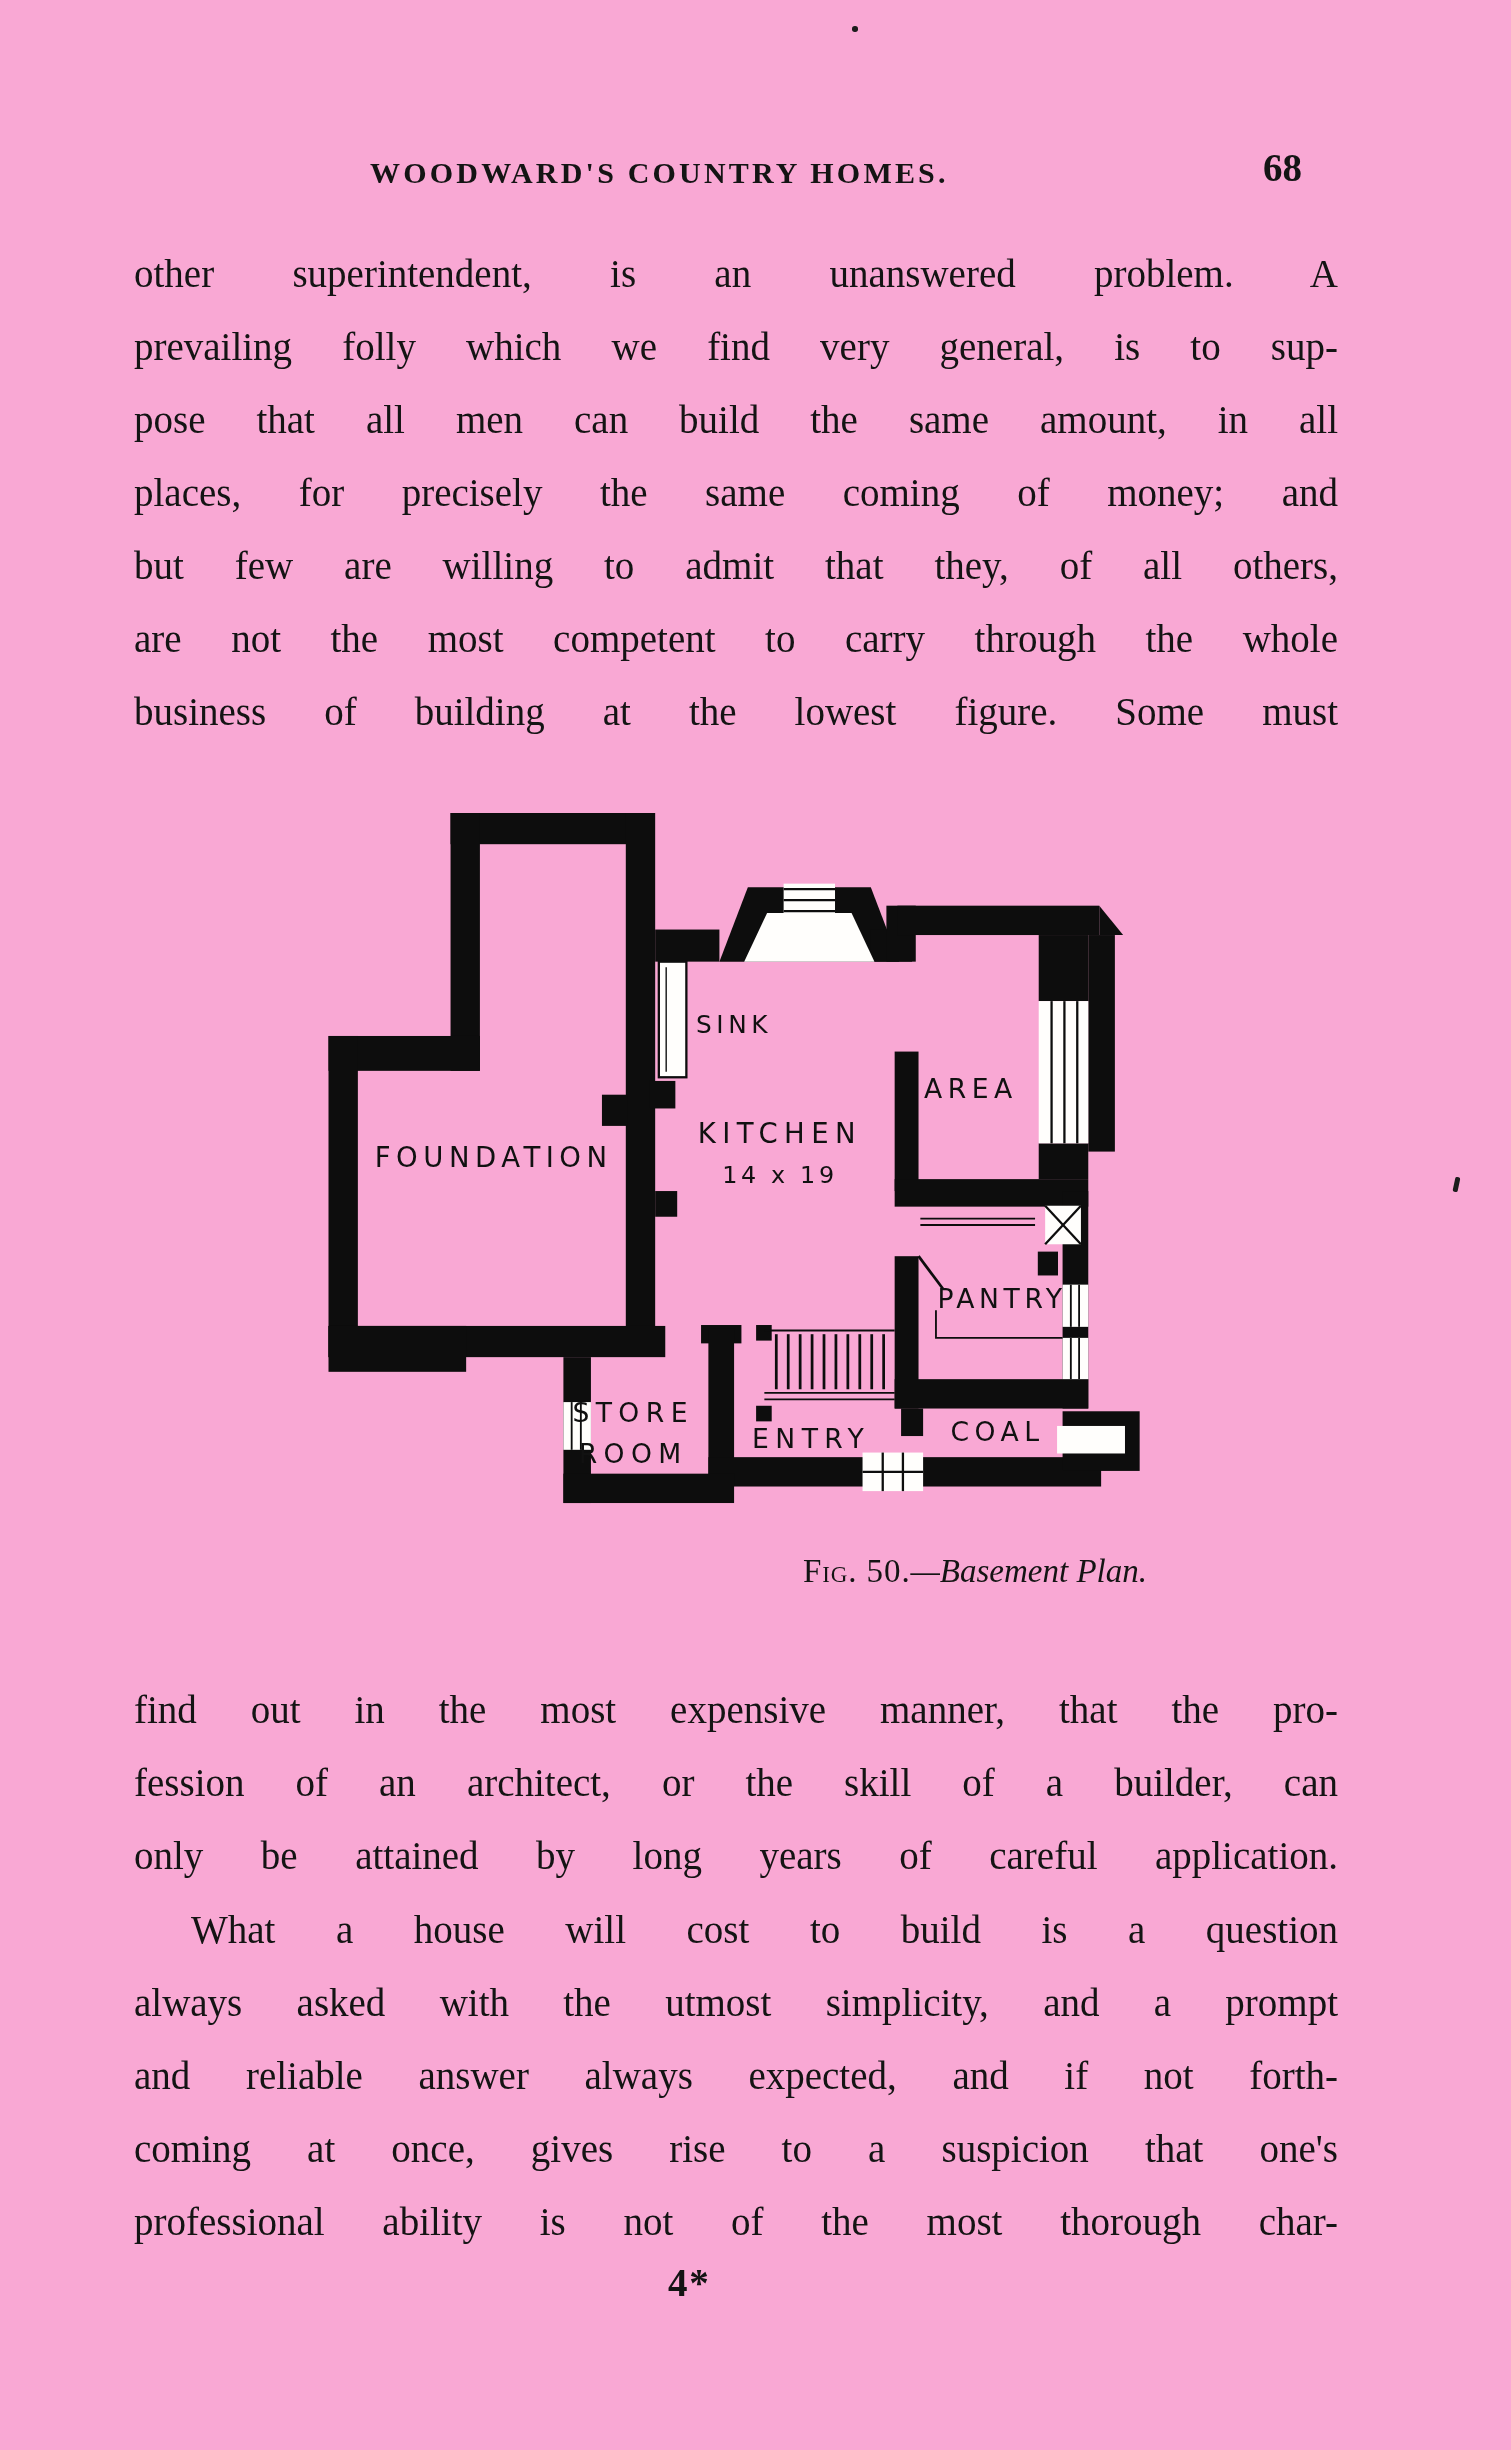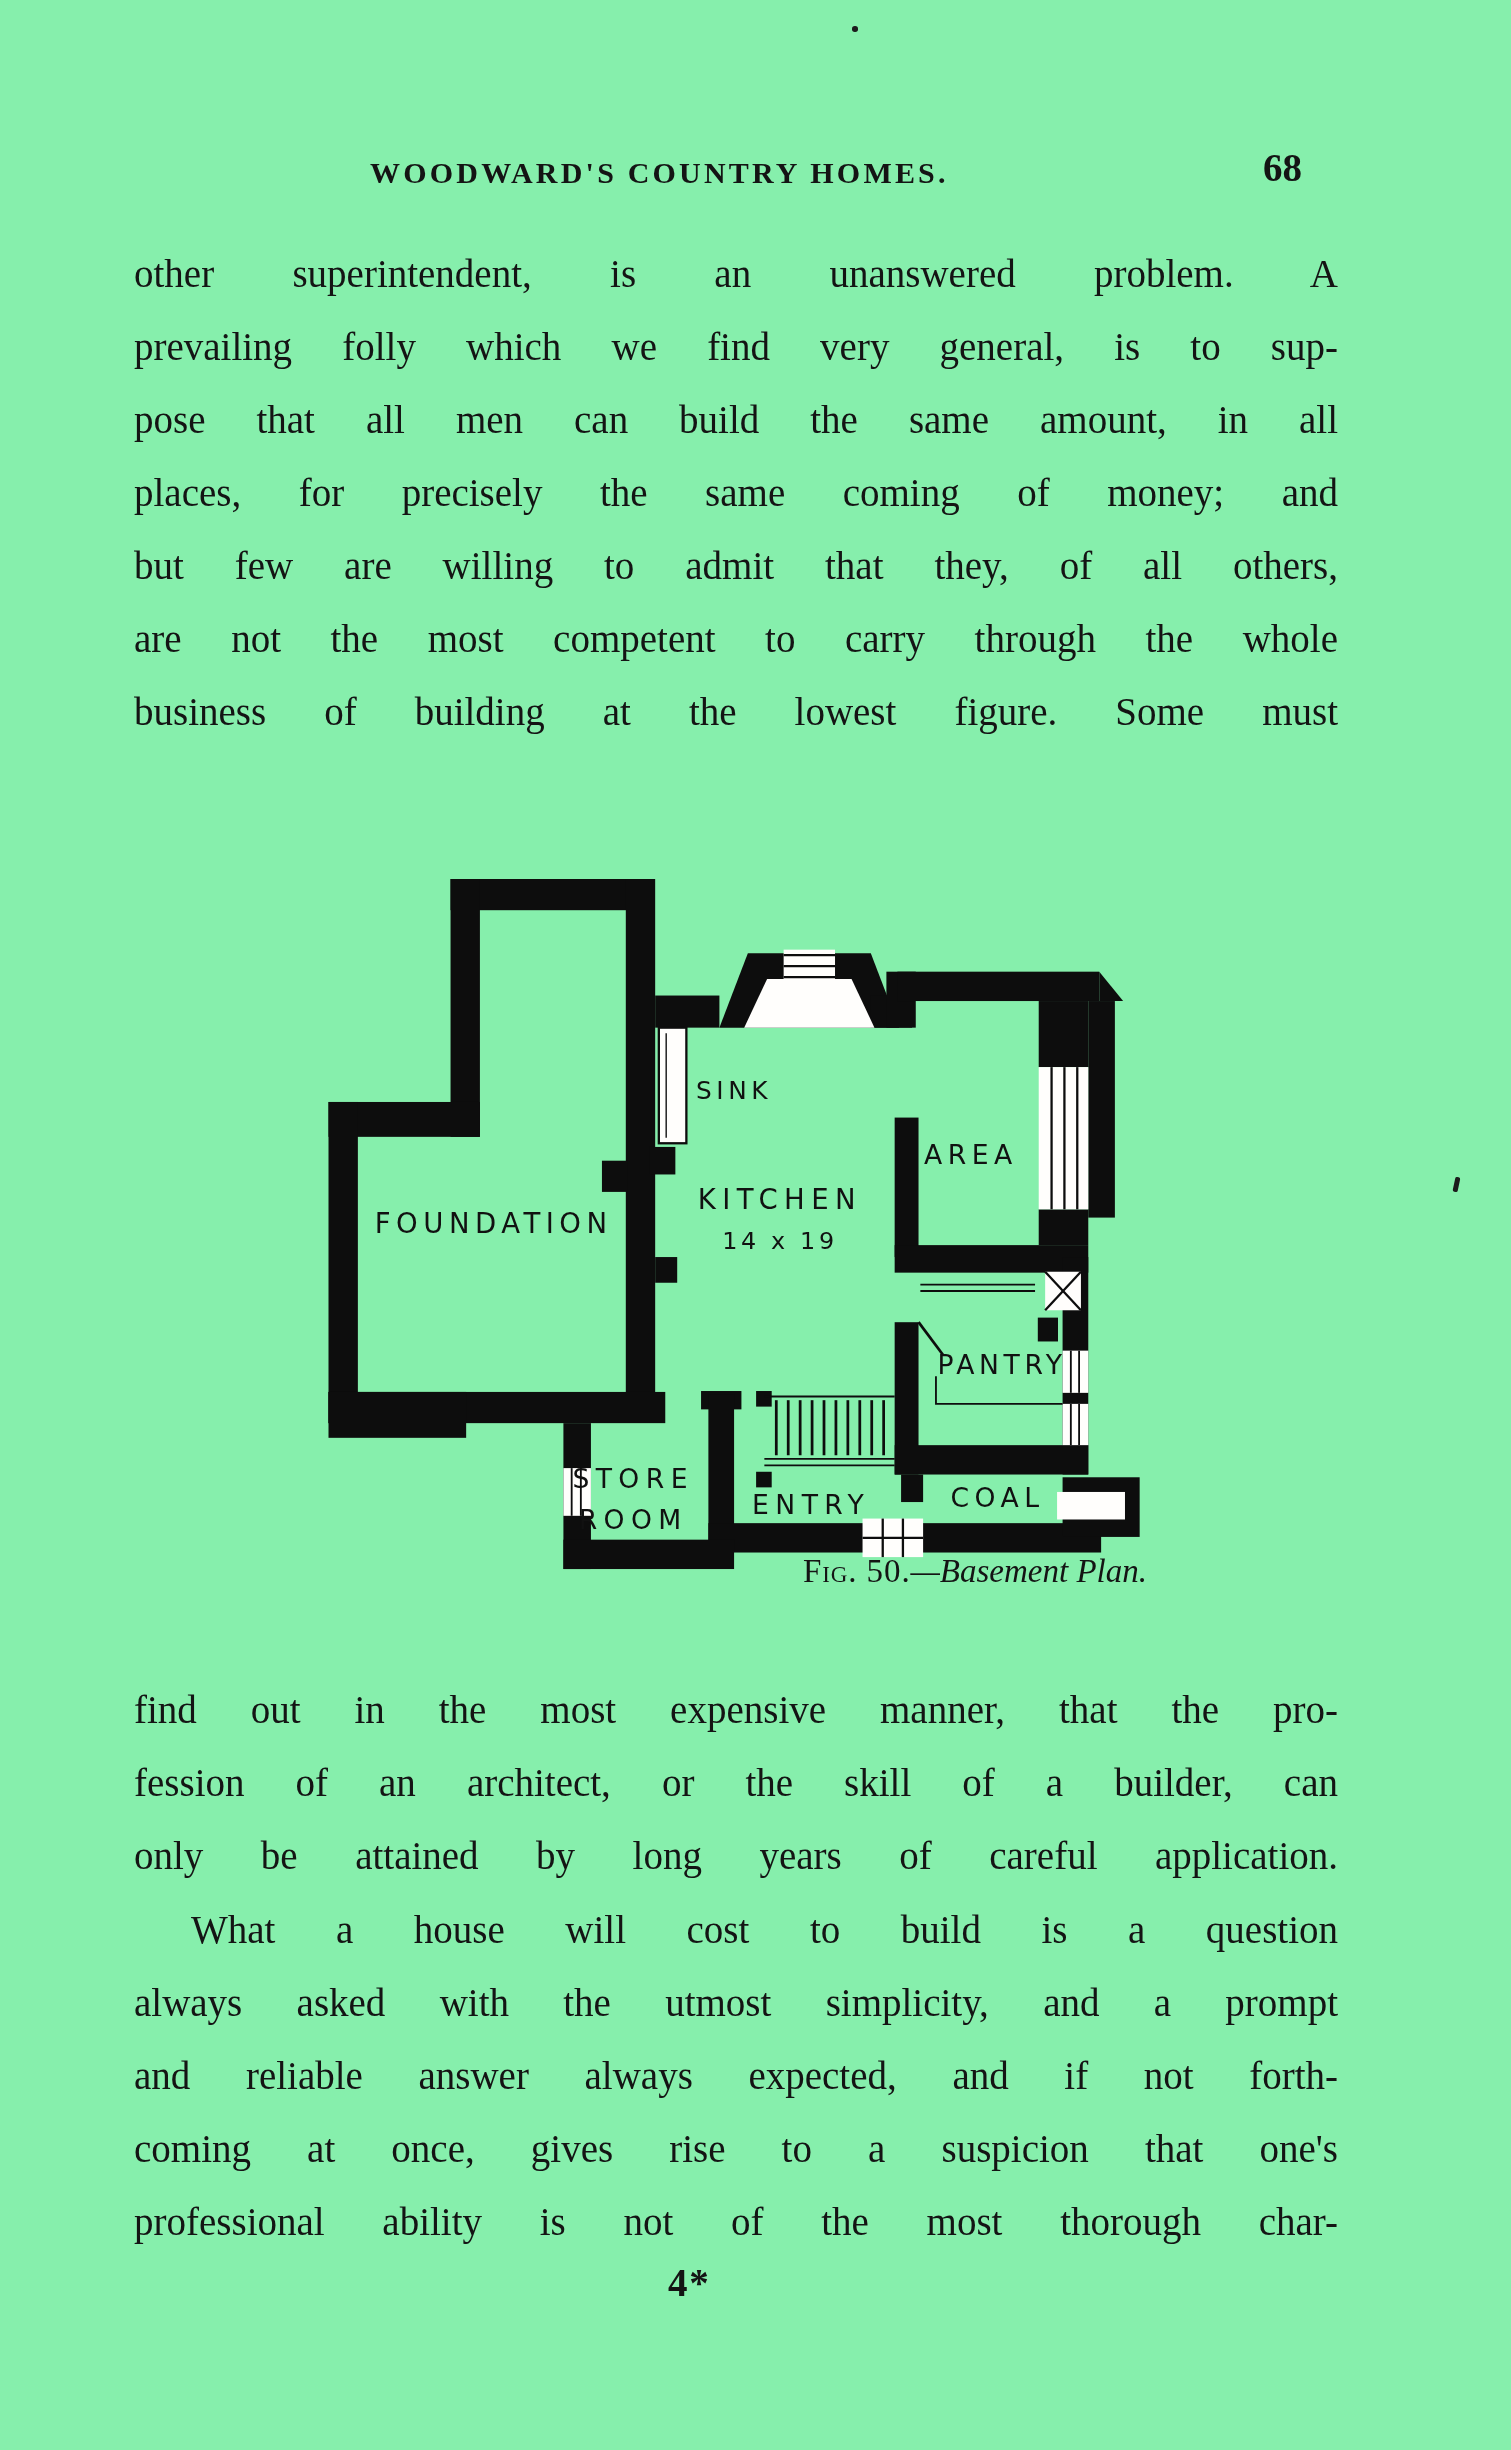--- a/index.html
+++ b/index.html
@@ -1,19 +1,19 @@
 <!DOCTYPE html>
 <html style="font-size:14.7px"><head>
 <meta charset="utf-8">
 <style>
   html,body{margin:0;padding:0;background:#e8e8e8;}
   .page{
     position:relative;
     width:1512px;height:2450px;
-    background:#86efac;
+    background:#f9a8d4;
     font-family:"Liberation Serif","DejaVu Serif",serif;
     color:#141414;
     overflow:hidden;
   }
   .hdr-title{
     position:absolute;left:370px;top:156px;
     font-size:30px;font-weight:bold;letter-spacing:3.2px;
     white-space:nowrap;
   }
   .hdr-num{
@@ -28,21 +28,21 @@
     font-size:39px;
     text-align:justify;
     text-align-last:justify;
     white-space:nowrap;
   }
   .tline.indent{padding-left:57px;}
   #para1{top:237px;}
   #para2{top:1673px;}
   #para3{top:1893px;}
   .figure{
-    position:absolute;left:323px;top:844px;width:824px;height:727px;
+    position:absolute;left:323px;top:778px;width:824px;height:727px;
   }
   .caption{
     position:absolute;left:323px;top:1553px;width:824px;
     text-align:right;font-size:33px;white-space:nowrap;
   }
   .cap-prefix{font-variant:small-caps;letter-spacing:0.9px;}
   .cap-rest{font-style:italic;}
   .footer-sig{
     position:absolute;left:668px;top:2260px;
     font-size:39px;font-weight:bold;letter-spacing:1.8px;

